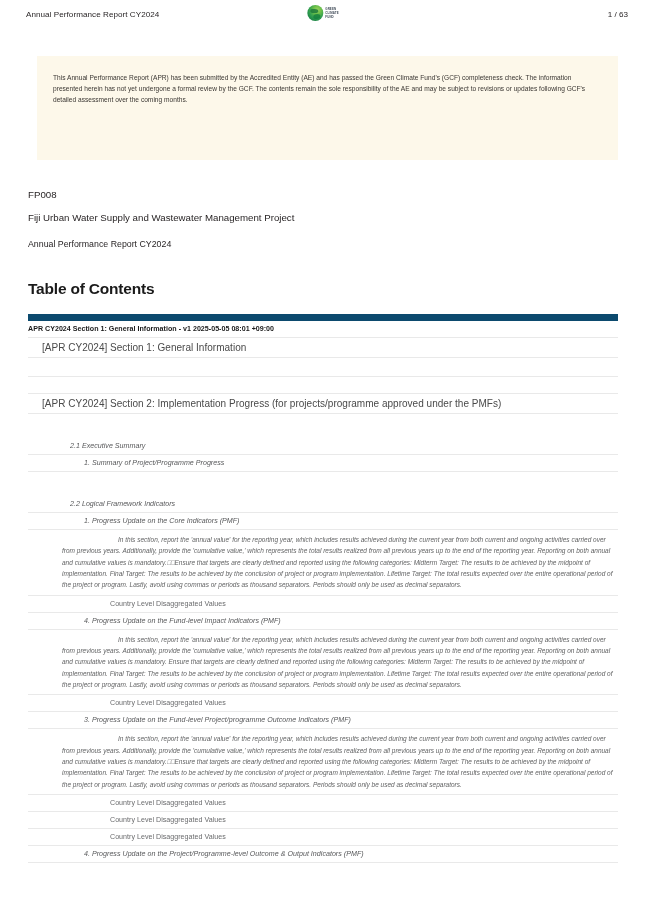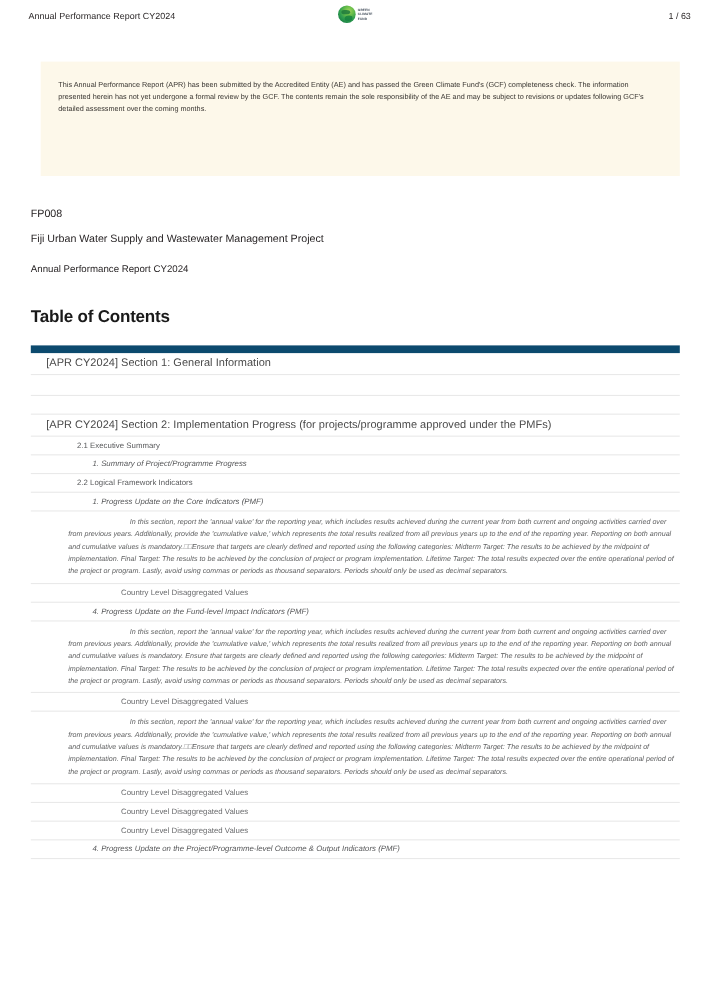--- a/index.html
+++ b/index.html
@@ -163,23 +163,25 @@
     padding-left: 0;
   }
   .lvl-1 {
     font-size: 10px;
     color: #4a4a4a;
     padding-left: 14px;
     letter-spacing: 0.02px;
   }
   .lvl-2 {
     font-size: 7.1px;
+    font-style: italic;
     color: #57585a;
     padding-left: 42px;
     letter-spacing: 0.02px;
+    margin-top: 24px;
   }
   .lvl-3 {
     font-size: 7.1px;
     font-style: italic;
     color: #57585a;
     padding-left: 56px;
     letter-spacing: 0.02px;
   }
   .lvl-4 {
     font-size: 7.1px;
@@ -223,20 +225,23 @@
 
 <div class="title-block">
   <div class="doc-code">FP008</div>
   <div class="doc-name">Fiji Urban Water Supply and Wastewater Management Project</div>
   <div class="doc-sub">Annual Performance Report CY2024</div>
 </div>
 
 <div class="toc">
   <div class="toc-heading">Table of Contents</div>
 
+  <div class="toc-row">
+    <div class="lvl-section">APR CY2024 Section 1: General Information - v1 2025-05-05 08:01 +09:00</div>
+  </div>
 
   <div class="toc-row">
     <div class="lvl-1">[APR CY2024] Section 1: General Information</div>
   </div>
 
   <div class="toc-row spacer"></div>
   <div class="toc-row spacer2"></div>
 
 
   <div class="toc-row">
@@ -272,20 +277,23 @@
   </div>
 
   <div class="toc-row">
     <div class="toc-para">In this section, report the 'annual value' for the reporting year, which includes results achieved during the current year from both current and ongoing activities carried over from previous years. Additionally, provide the 'cumulative value,' which represents the total results realized from all previous years up to the end of the reporting year. Reporting on both annual and cumulative values is mandatory. Ensure that targets are clearly defined and reported using the following categories: Midterm Target: The results to be achieved by the midpoint of implementation. Final Target: The results to be achieved by the conclusion of project or program implementation. Lifetime Target: The total results expected over the entire operational period of the project or program. Lastly, avoid using commas or periods as thousand separators. Periods should only be used as decimal separators.</div>
   </div>
 
   <div class="toc-row">
     <div class="lvl-4">Country Level Disaggregated Values</div>
   </div>
 
+  <div class="toc-row">
+    <div class="lvl-3">3. Progress Update on the Fund-level Project/programme Outcome Indicators (PMF)</div>
+  </div>
 
   <div class="toc-row">
     <div class="toc-para">In this section, report the 'annual value' for the reporting year, which includes results achieved during the current year from both current and ongoing activities carried over from previous years. Additionally, provide the 'cumulative value,' which represents the total results realized from all previous years up to the end of the reporting year. Reporting on both annual and cumulative values is mandatory.⎕⎕Ensure that targets are clearly defined and reported using the following categories: Midterm Target: The results to be achieved by the midpoint of implementation. Final Target: The results to be achieved by the conclusion of project or program implementation. Lifetime Target: The total results expected over the entire operational period of the project or program. Lastly, avoid using commas or periods as thousand separators. Periods should only be used as decimal separators.</div>
   </div>
 
   <div class="toc-row">
     <div class="lvl-4">Country Level Disaggregated Values</div>
   </div>
 
   <div class="toc-row">

